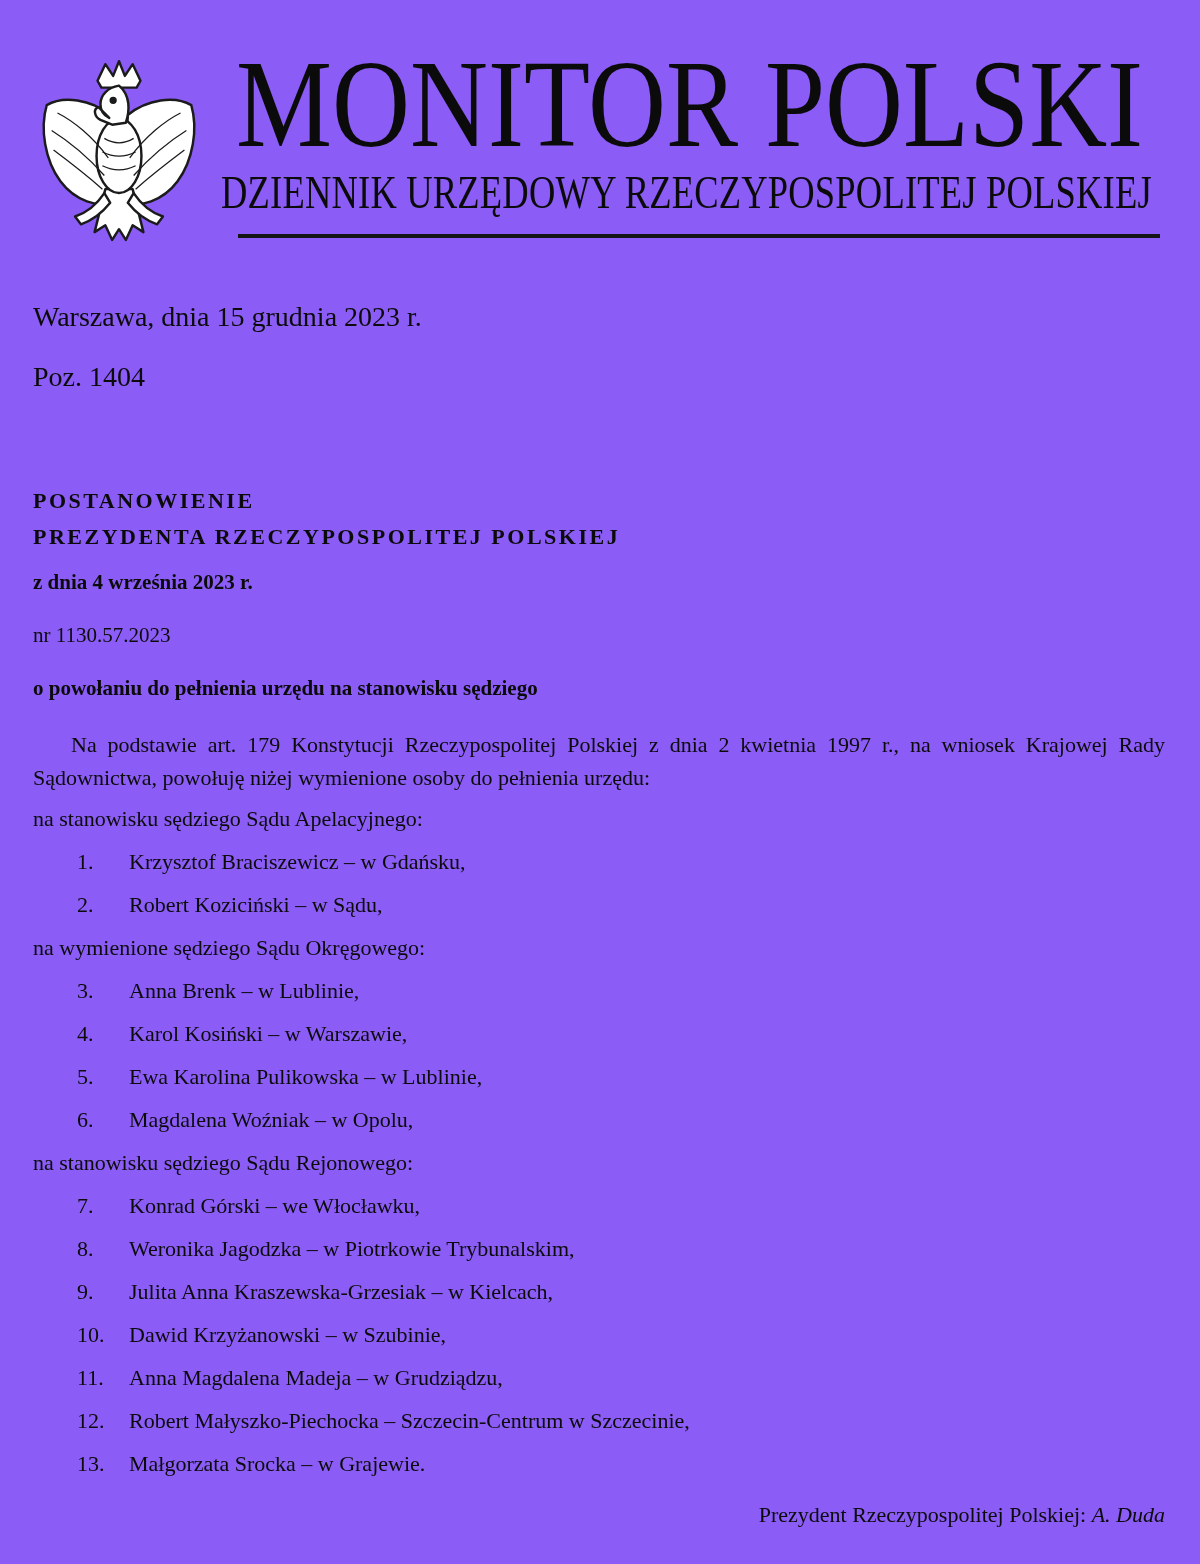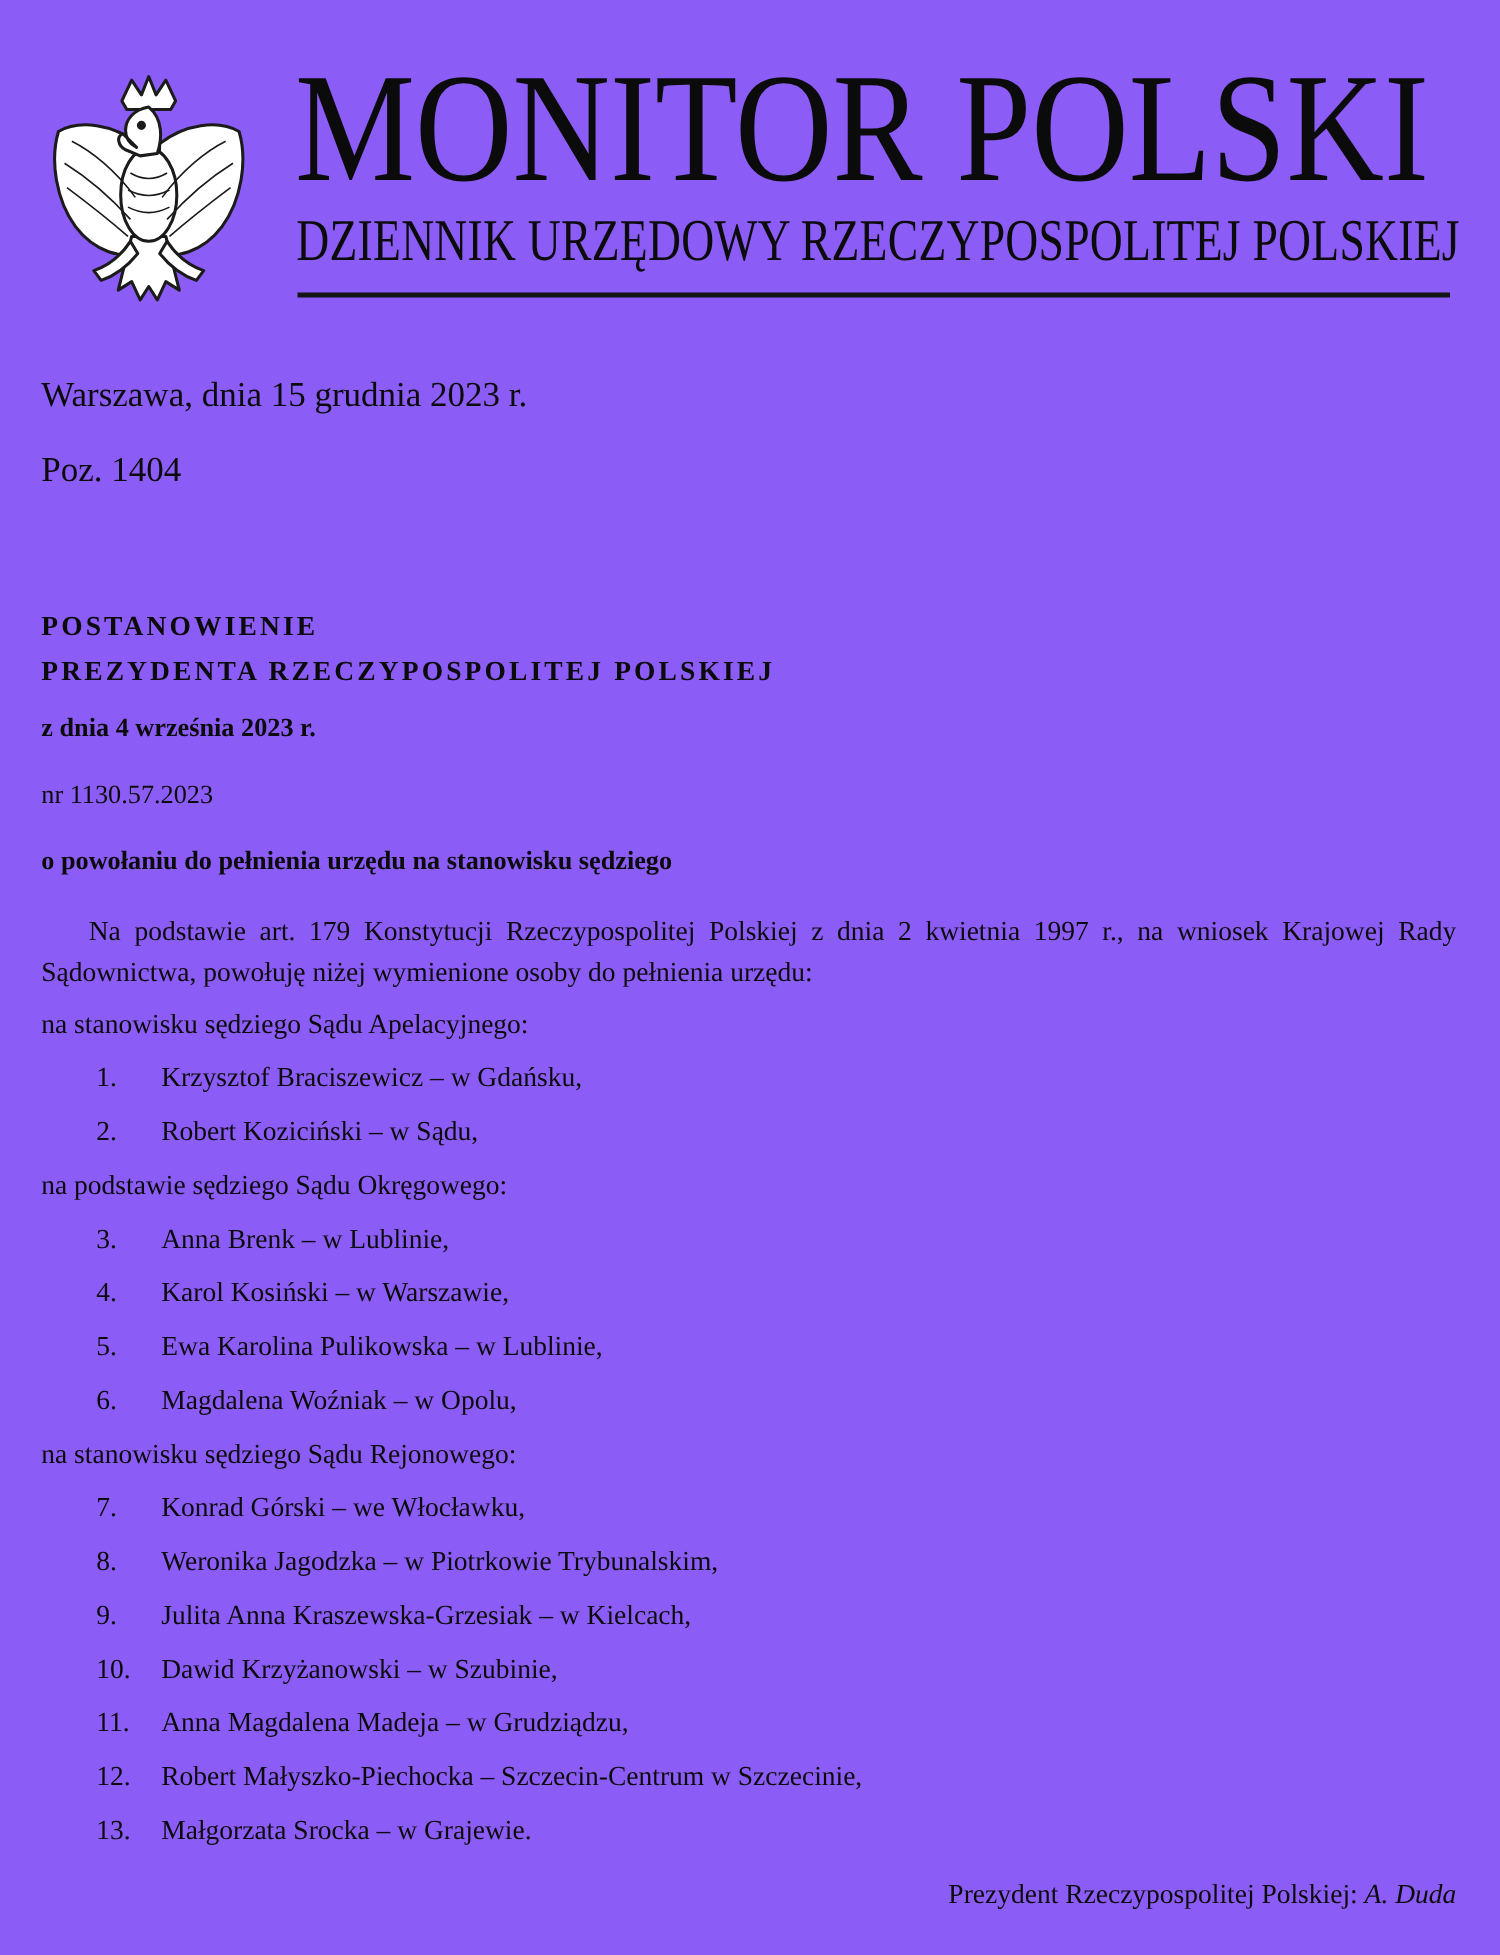--- a/index.html
+++ b/index.html
@@ -9,21 +9,21 @@
     background:#8b5cf6; overflow:hidden;
   }
   
   .emblem{position:absolute; left:36px; top:56px; width:166px; height:196px;}
   .emblem svg{width:100%; height:100%;}
   .m-title{position:absolute; left:236px; top:42px; white-space:nowrap;}
   .m-title span{
     display:inline-block; font-size:108px; line-height:1; letter-spacing:0px;
     transform:scaleY(1.15); transform-origin:top left;
   }
-  .m-subtitle{position:absolute; left:237px; top:169px; white-space:nowrap;}
+  .m-subtitle{position:absolute; left:221px; top:169px; white-space:nowrap;}
   .m-subtitle span{
     display:inline-block; font-size:36.5px; line-height:1; letter-spacing:0.2px;
     transform:scaleY(1.3); transform-origin:top left;
   }
   .masthead-rule{position:absolute; left:238px; top:234px; width:922px; height:4px; background:#151515;}
   
   .cline{position:absolute; left:33px; width:1132px; line-height:1.2;}
   .dateline{top:300px; font-size:28px;}
   .poz{top:360px; font-size:28px;}
   .act-h{font-weight:bold; font-size:22px; letter-spacing:2.5px;}
@@ -115,21 +115,21 @@
     </li>
 
     <li class="list-item">
       <span class="item-number">2.</span>
       <span class="item-text">Robert Koziciński – w Sądu,</span>
     </li>
   </ol>
     </section>
 
     <section>
-      <div class="section-heading">na podstawie sędziego Sądu Okręgowego:</div>
+      <div class="section-heading">na wymienione sędziego Sądu Okręgowego:</div>
       <ol class="section-list">
     <li class="list-item">
       <span class="item-number">3.</span>
       <span class="item-text">Anna Brenk – w Lublinie,</span>
     </li>
 
     <li class="list-item">
       <span class="item-number">4.</span>
       <span class="item-text">Karol Kosiński – w Warszawie,</span>
     </li>

